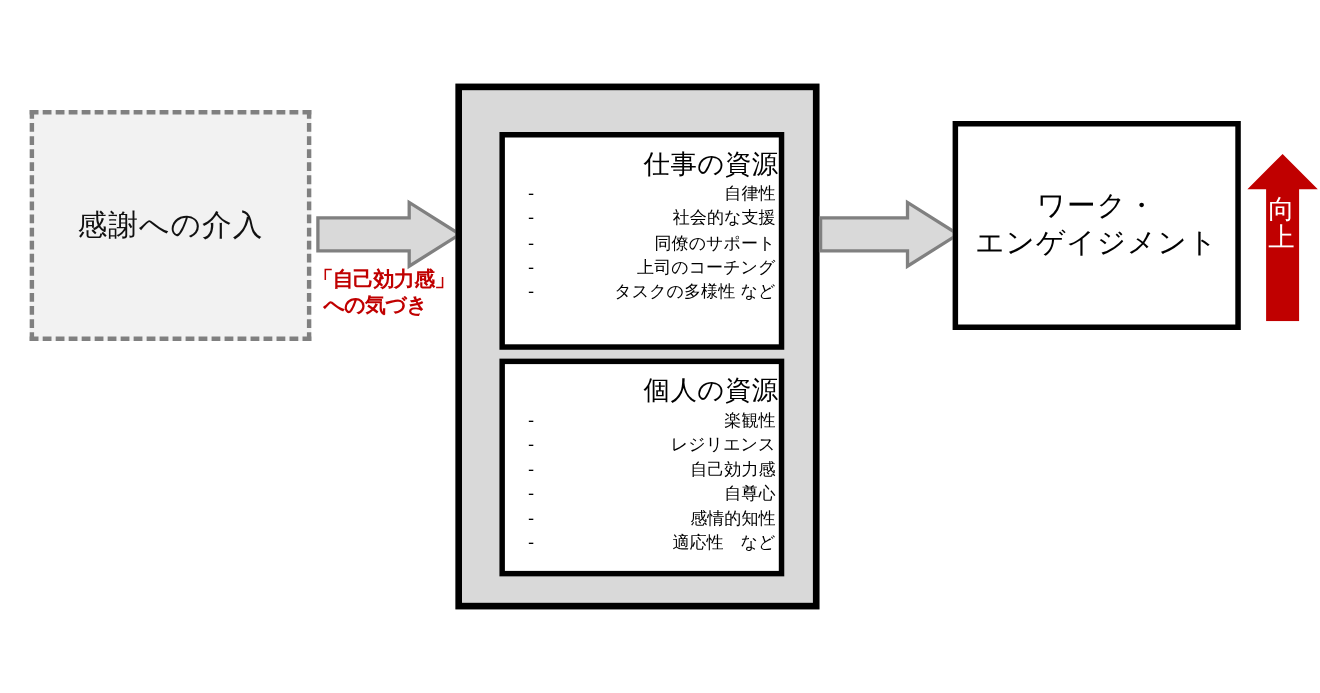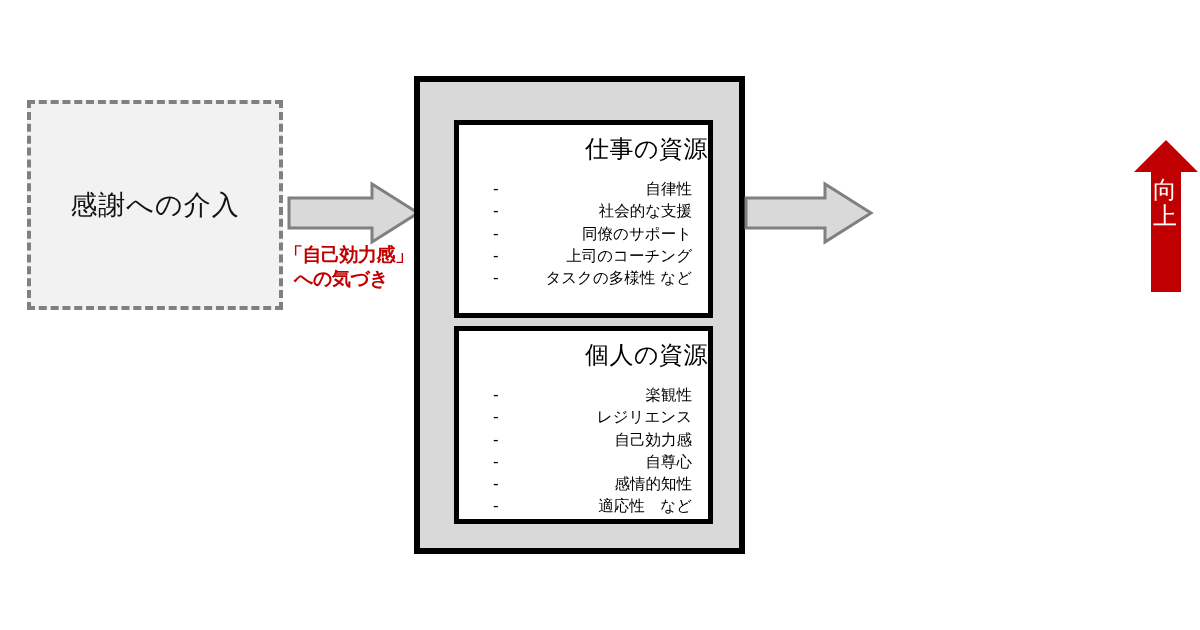--- a/index.html
+++ b/index.html
@@ -85,21 +85,21 @@
   .resource-card.work { top: 38px; height: 198px; }
   .resource-card.personal { top: 244px; height: 198px; }
   .resource-title {
     font-size: 24px;
     line-height: 1.05;
     margin: 2px 0 2px 6px;
     letter-spacing: 0.5px;
   }
   .resource-list {
     list-style: none;
-    margin: 16px;
+    margin: 3px;
     padding: 0;
   }
   .resource-list li {
     font-size: 15.5px;
     line-height: 1.43;
     white-space: nowrap;
     position: relative;
     padding-left: 22px;
   }
   .resource-list li::before {
@@ -194,20 +194,24 @@
         <li>適応性　など</li>
       </ul>
     </div>
 
   </div>
 
   <svg class="block-arrow" style="left:745px; top:182px;" width="128" height="62" viewBox="0 0 128 62">
     <polygon points="1,16 80,16 80,2 126,31 80,60 80,46 1,46" fill="#D9D9D9" stroke="#808080" stroke-width="3" stroke-linejoin="miter"></polygon>
   </svg>
 
+  <div class="outcome-box">
+    <div class="outcome-line">ワーク・</div>
+    <div class="outcome-line">エンゲイジメント</div>
+  </div>
 
   <svg class="uplift-arrow" width="66" height="152" viewBox="0 0 66 152">
     <polygon points="33,0 65,32 48,32 48,152 18,152 18,32 1,32" fill="#C00000"></polygon>
   </svg>
   <div class="uplift-label">
     <span>向</span>
     <span>上</span>
   </div>
 
 </div>

